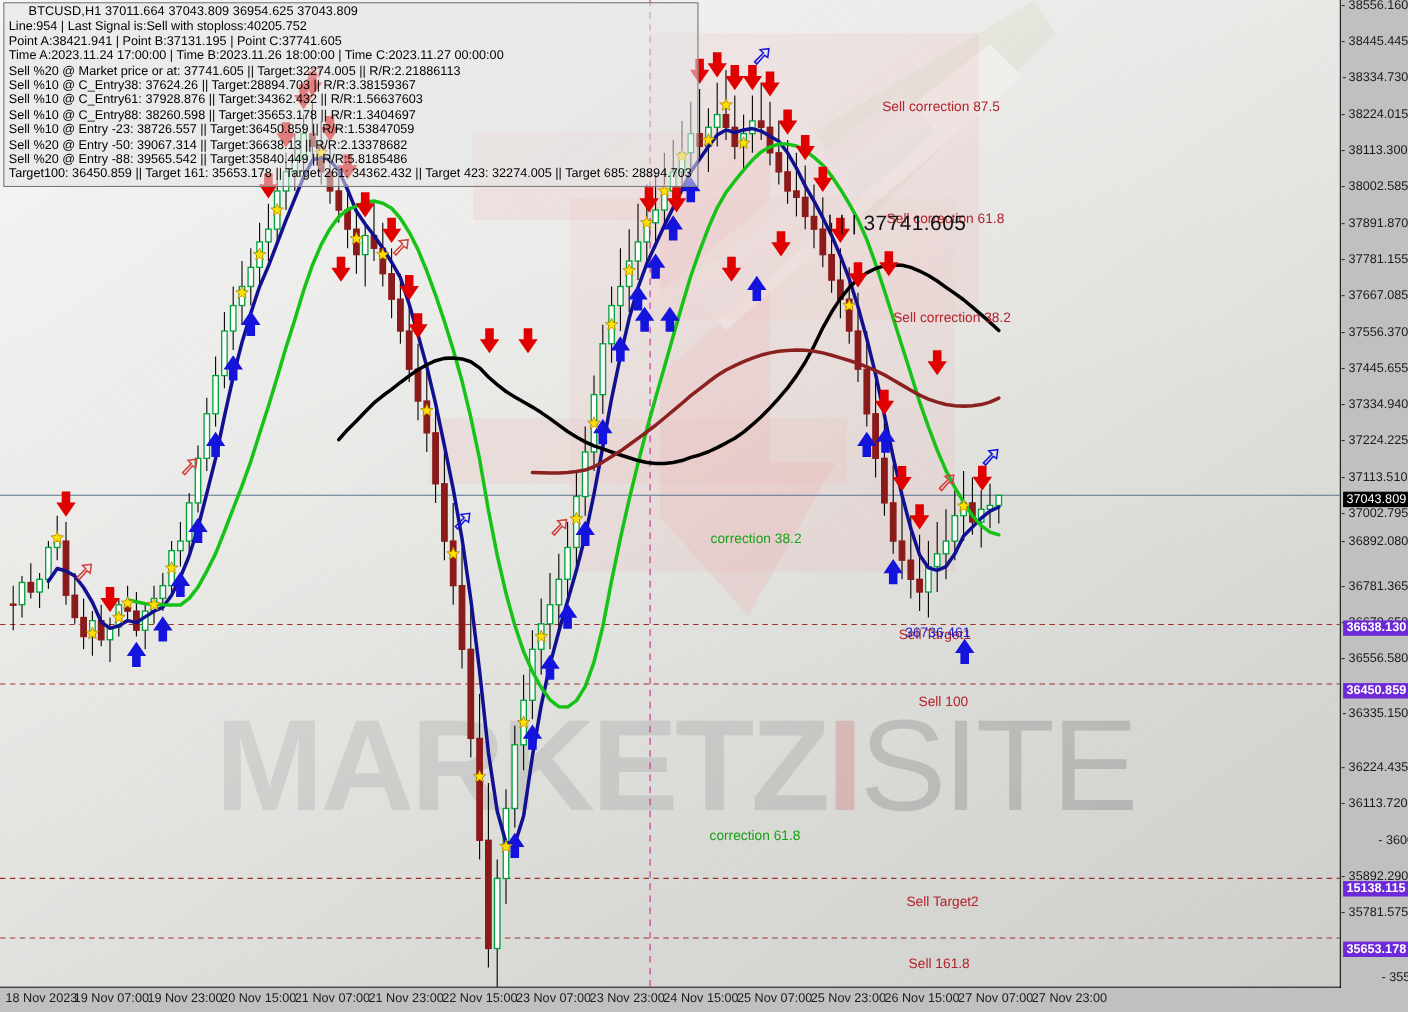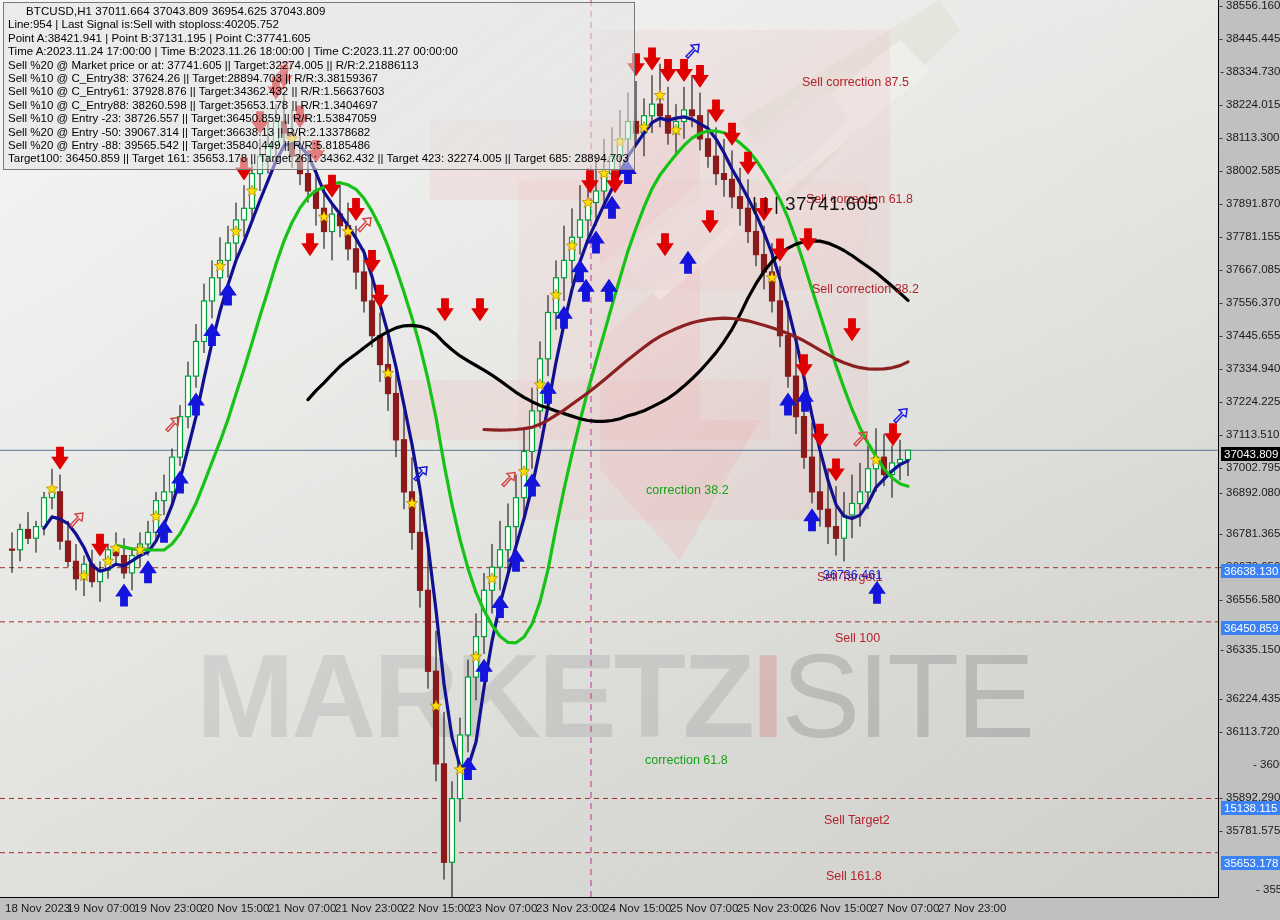--- a/index.html
+++ b/index.html
@@ -44,21 +44,21 @@
     background:#c0c0c0;
   }
   .ytick{position:absolute;left:0;font-size:11.5px;color:#1a1a1a;white-space:nowrap;}
   .ytick .dash{display:inline-block;width:5px;}
   .ytick .txt{padding-left:2px;}
   .ylabel-box{
     position:absolute;left:2px;padding:1px 3px;font-size:11.5px;
     white-space:nowrap;color:#fff;
   }
   .ylabel-box.cur{background:#000;}
-  .ylabel-box.lvl{background:#3b82f6;}
+  .ylabel-box.lvl{background:#6d28d9;font-weight:bold;}
 
   
   #xaxis{position:absolute;left:0;top:898px;width:1218px;height:22px;background:#c0c0c0;}
   .xtick{position:absolute;top:4px;font-size:11.5px;color:#1a1a1a;white-space:nowrap;}
 
   
   .ann{position:absolute;font-size:12.5px;white-space:nowrap;pointer-events:none;}
   .ann.red{color:#b3232b;}
   .ann.green{color:#17a117;}
   .ann.blue{color:#2020cc;}
@@ -578,21 +578,21 @@
           <g>
             <path d="M801.8,411 L808.2,411 L808.2,401 L812.5,401 L805,390 L797.5,401 L801.8,401 Z" fill="#1414dc" stroke="#1414dc" stroke-width="1.4"></path>
           </g>
           <g>
             <path d="M873.8,603 L880.2,603 L880.2,593 L884.5,593 L877,582 L869.5,593 L873.8,593 Z" fill="#1414dc" stroke="#1414dc" stroke-width="1.4"></path>
           </g>
         </g>
     </svg>
 
     <div id="anns">
-        <div class="ann red" style="left: 802px; top: 75px;">Sell correction 87.5</div>
+        <div class="ann red" style="left: 802px; top: 90px;">Sell correction 87.5</div>
         <div class="ann red" style="left: 806px; top: 192px;">Sell correction 61.8</div>
         <div class="ann black" style="left: 752px; top: 193px;">| | | 37741.605</div>
         <div class="ann red" style="left: 812px; top: 282px;">Sell correction 38.2</div>
         <div class="ann green" style="left: 646px; top: 483px;">correction 38.2</div>
         <div class="ann red" style="left: 817px; top: 570px;">Sell Target1</div>
         <div class="ann blue" style="left: 823px; top: 568px;">36736.461</div>
         <div class="ann red" style="left: 835px; top: 631px;">Sell 100</div>
         <div class="ann green" style="left: 645px; top: 753px;">correction 61.8</div>
         <div class="ann red" style="left: 824px; top: 813px;">Sell Target2</div>
         <div class="ann red" style="left: 826px; top: 869px;">Sell 161.8</div>

